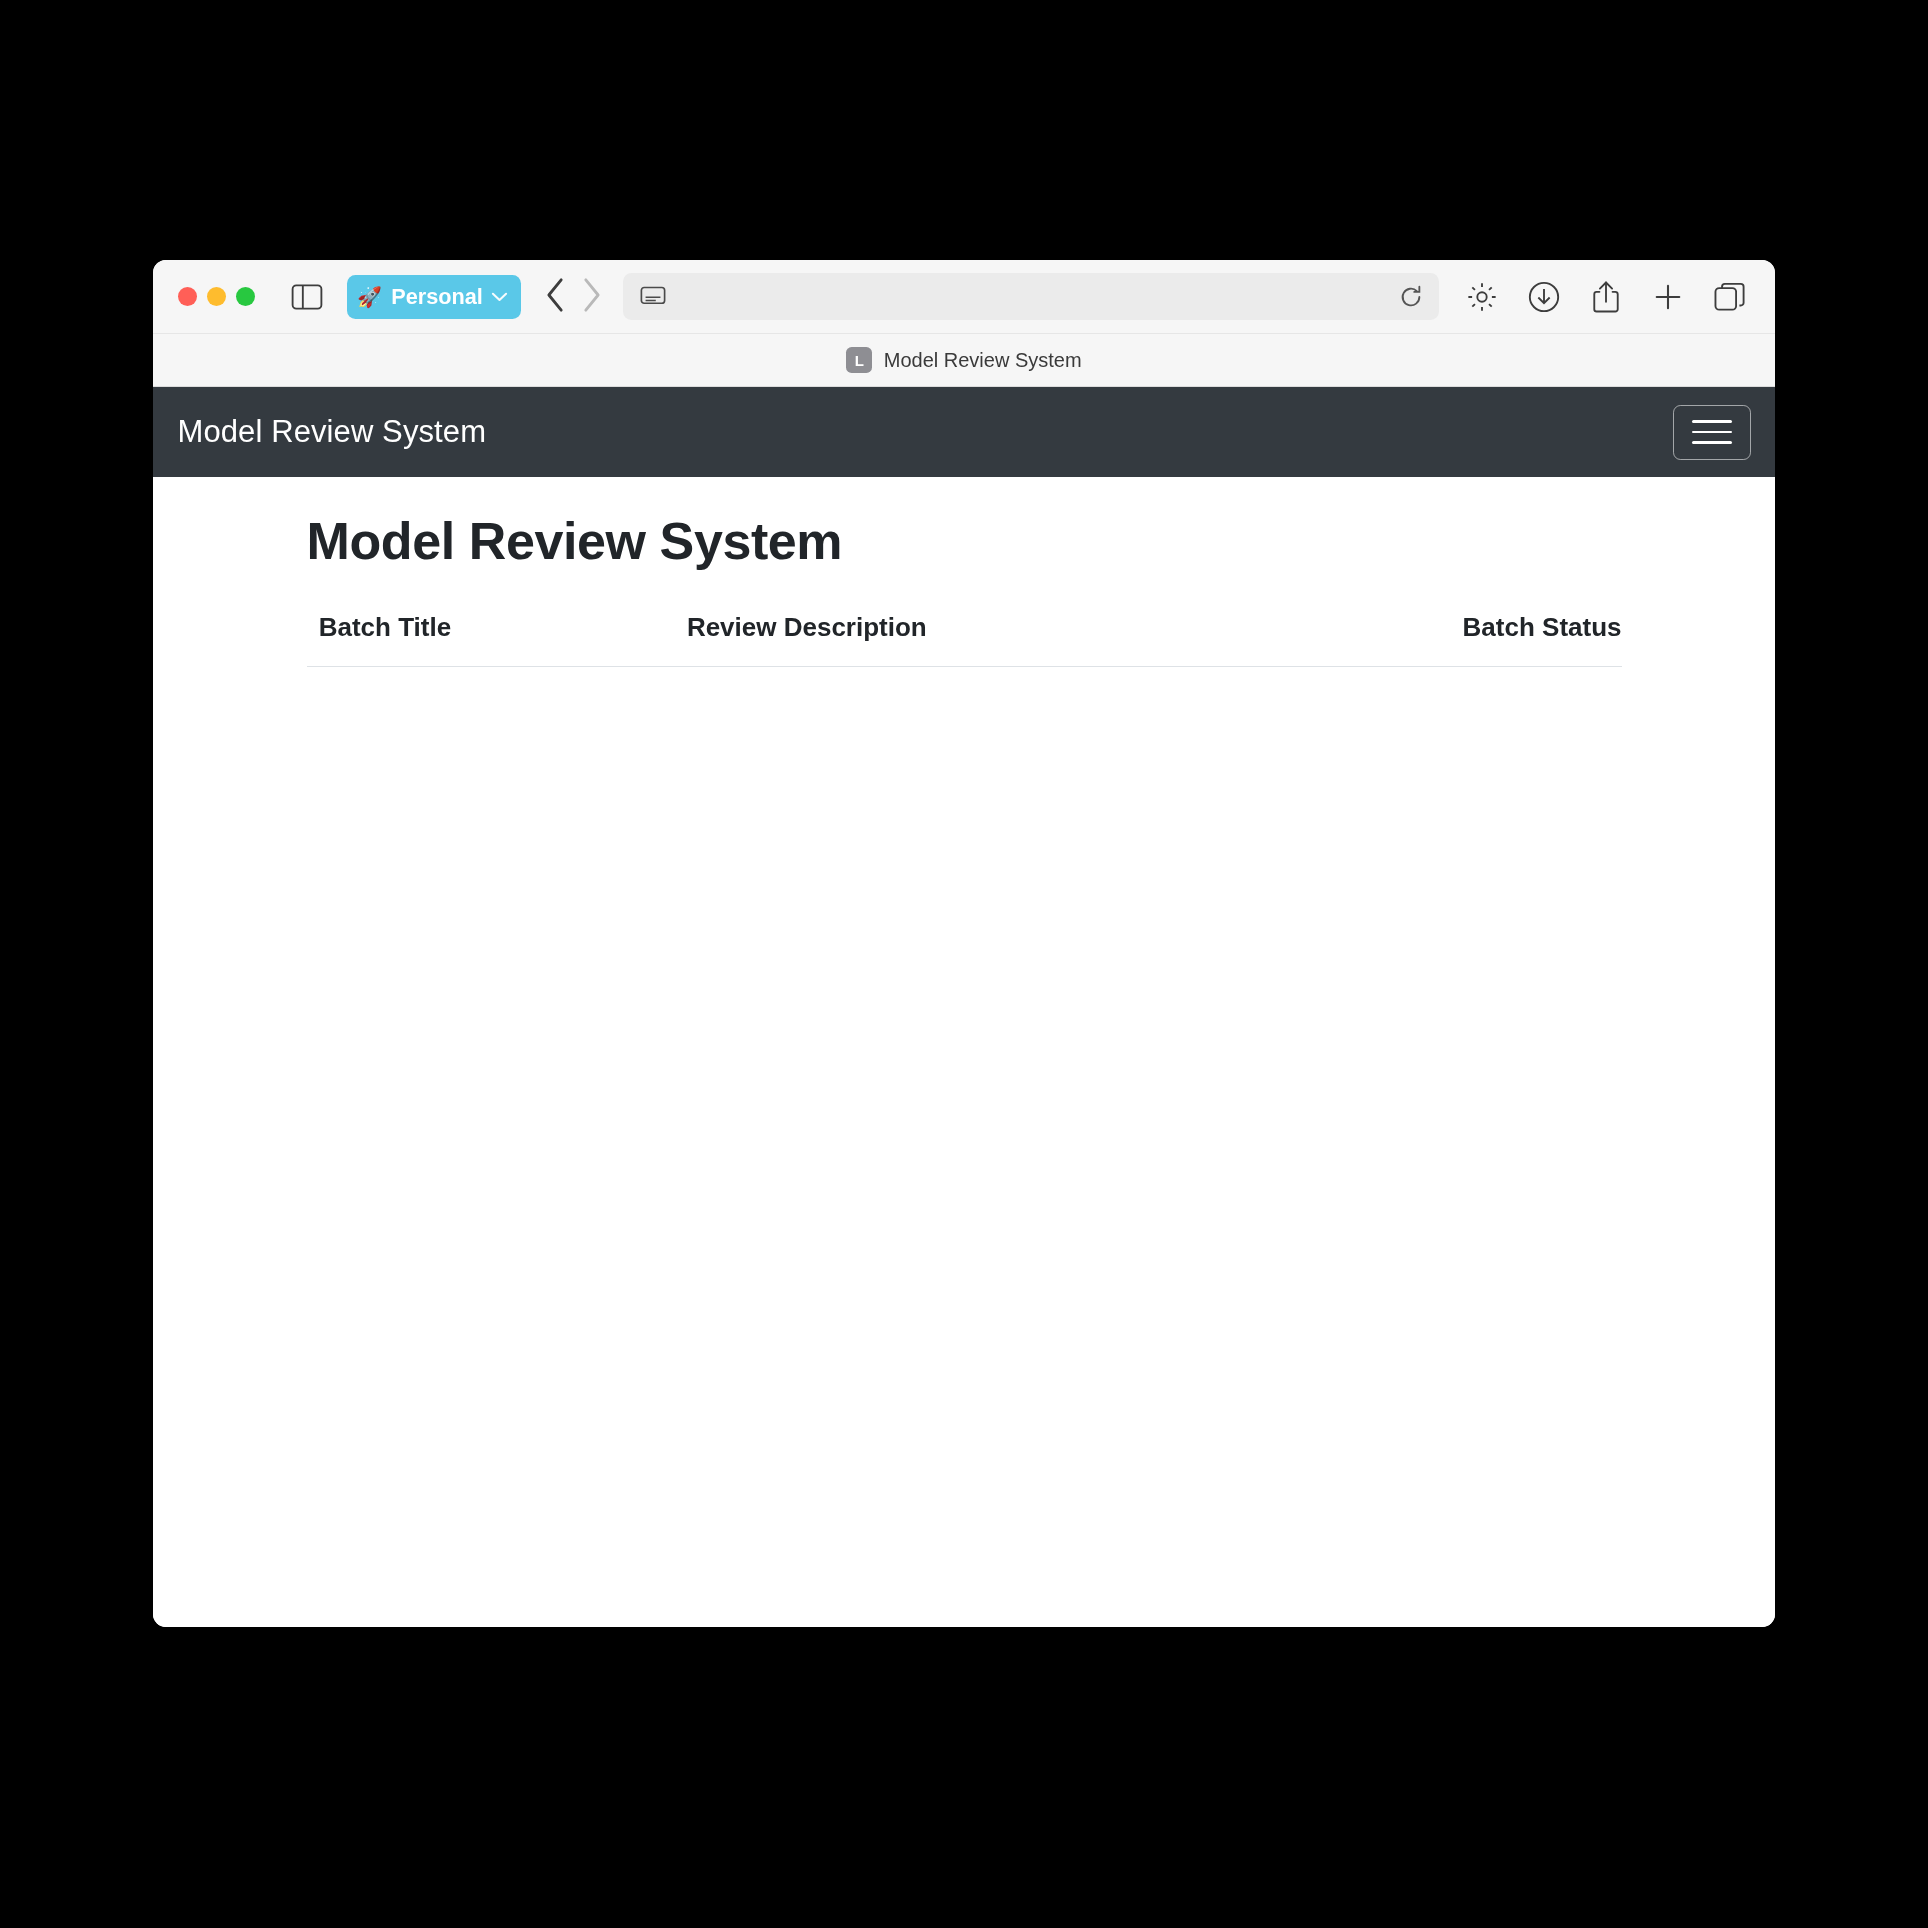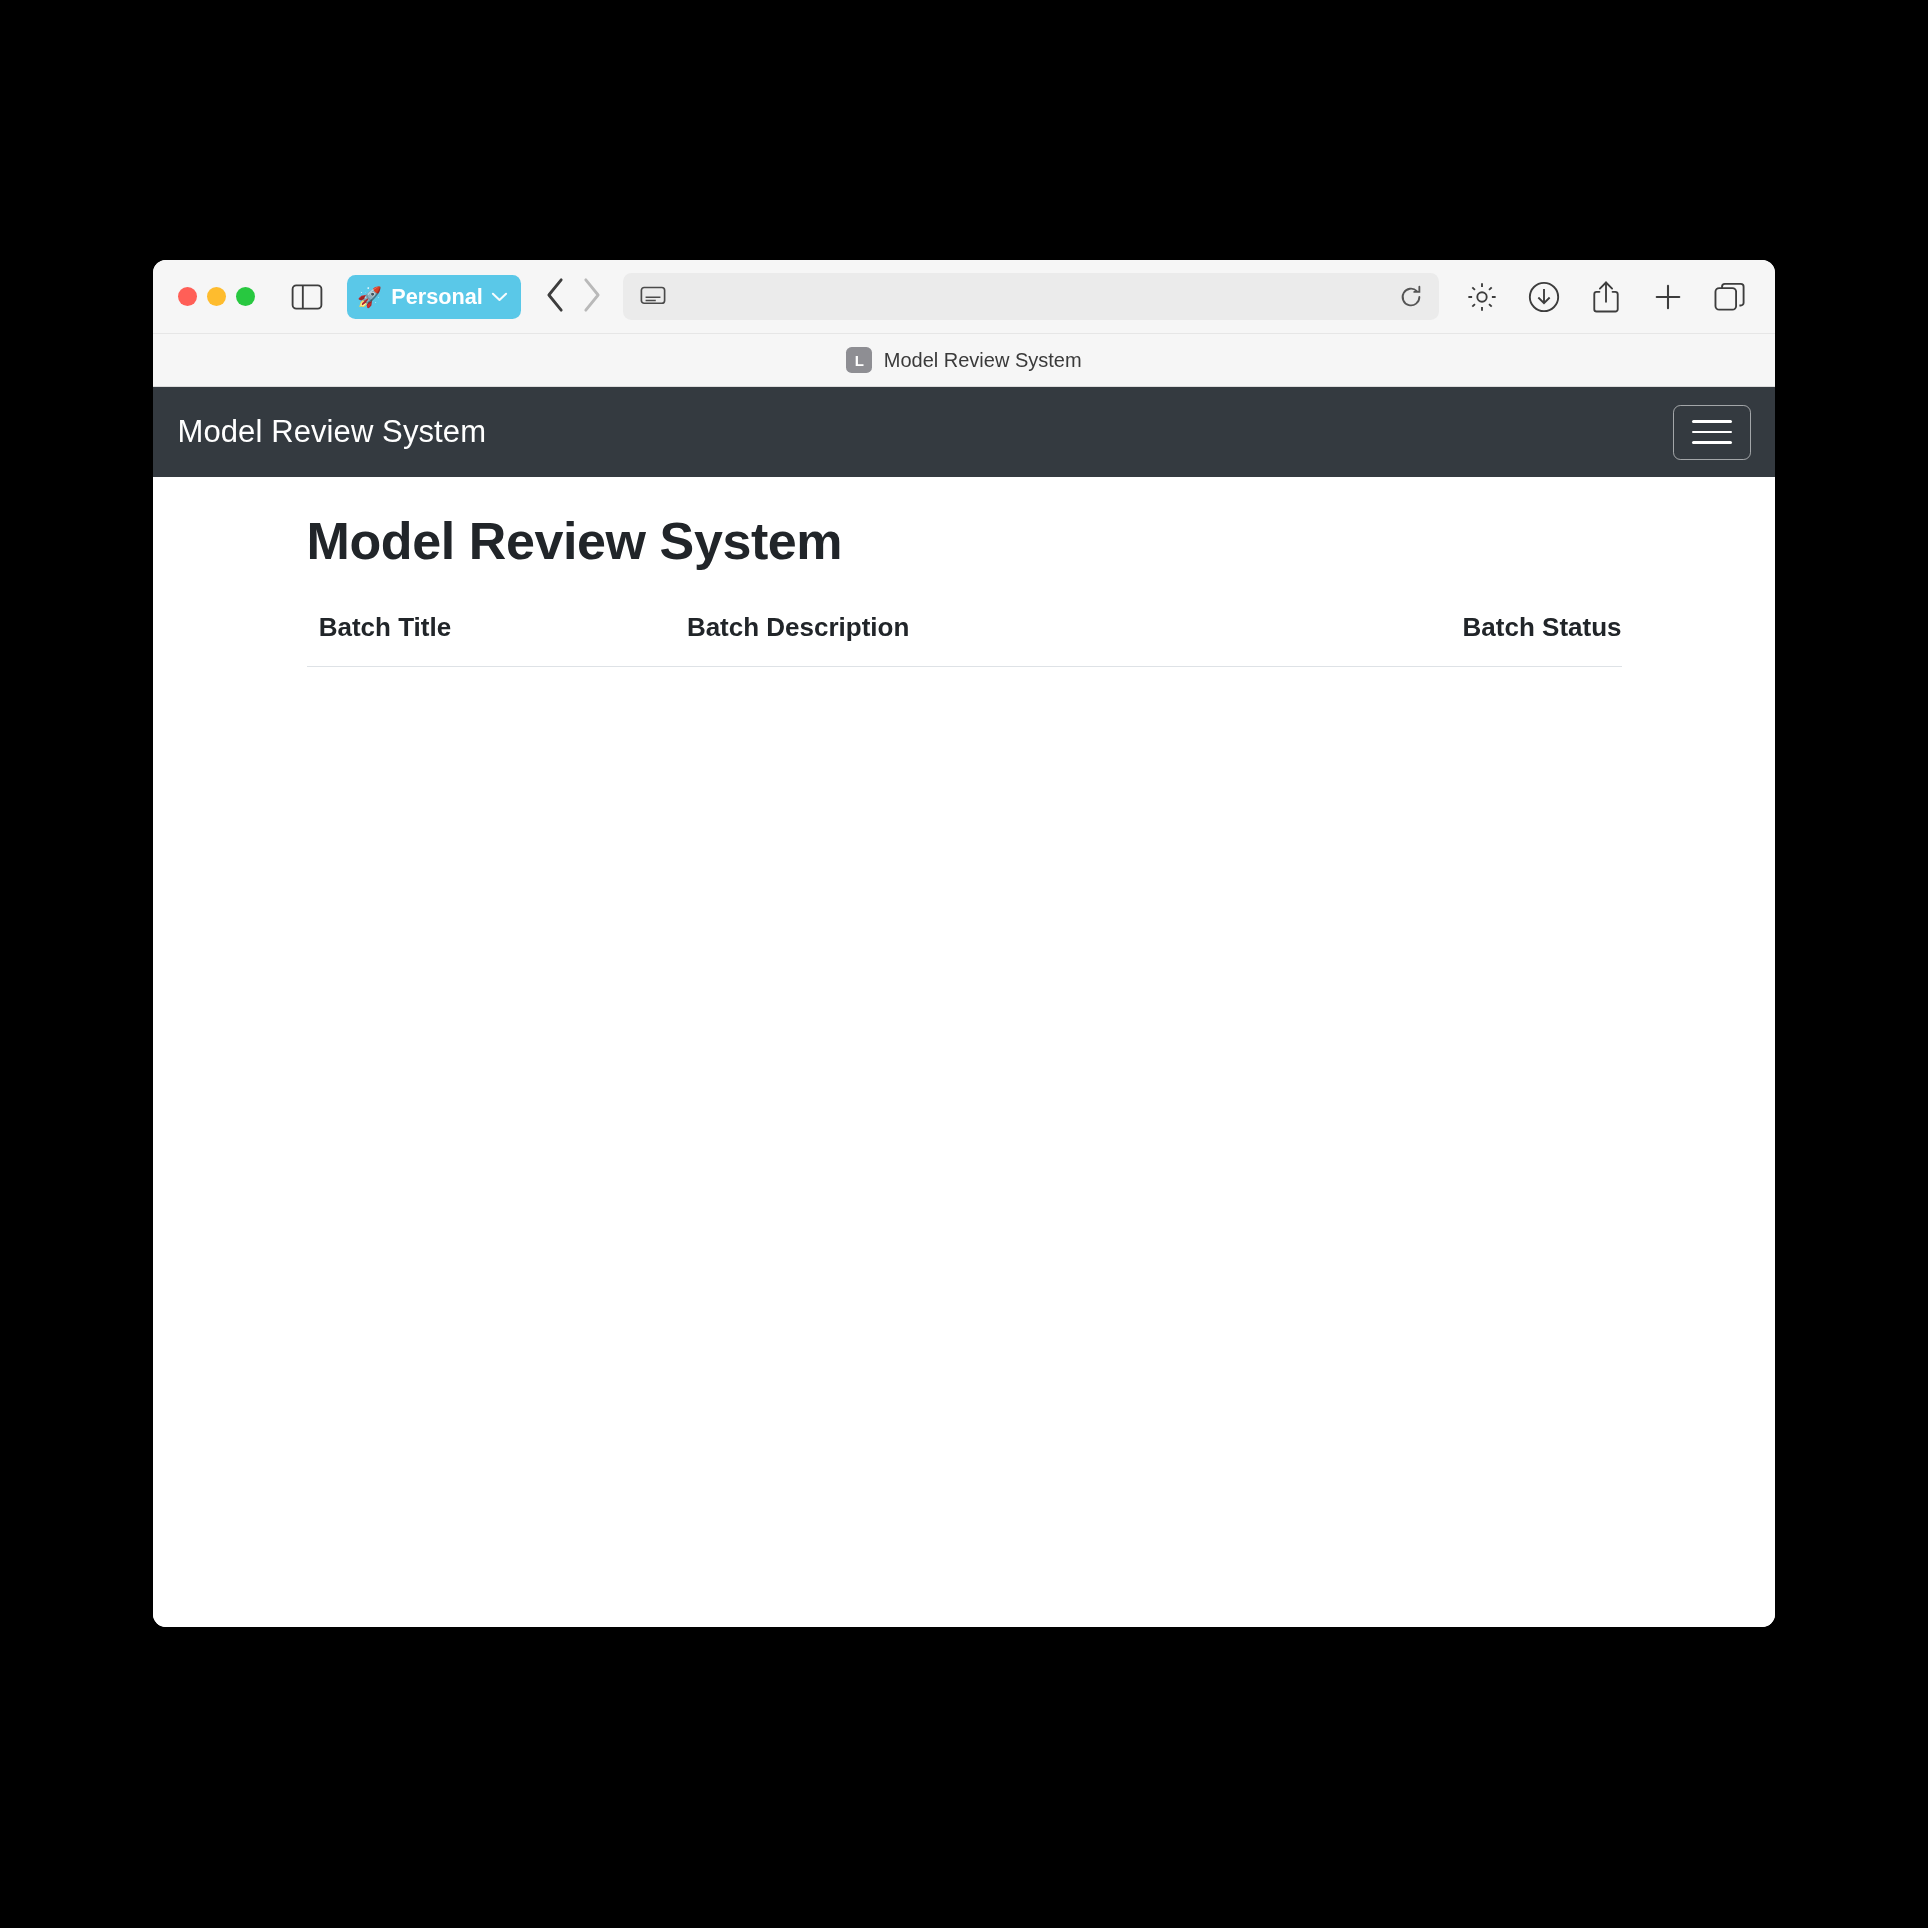--- a/index.html
+++ b/index.html
@@ -368,21 +368,21 @@
       </div>
 
       <div class="content">
         <div class="container">
           <h1 class="page-title">Model Review System</h1>
 
           <table class="batch-table">
             <thead>
               <tr>
                 <th>Batch Title</th>
-                <th>Batch Description</th>
+                <th>Review Description</th>
                 <th>Batch Status</th>
               </tr>
             </thead>
             <tbody></tbody>
           </table>
         </div>
       </div>
 
     </div>
 

